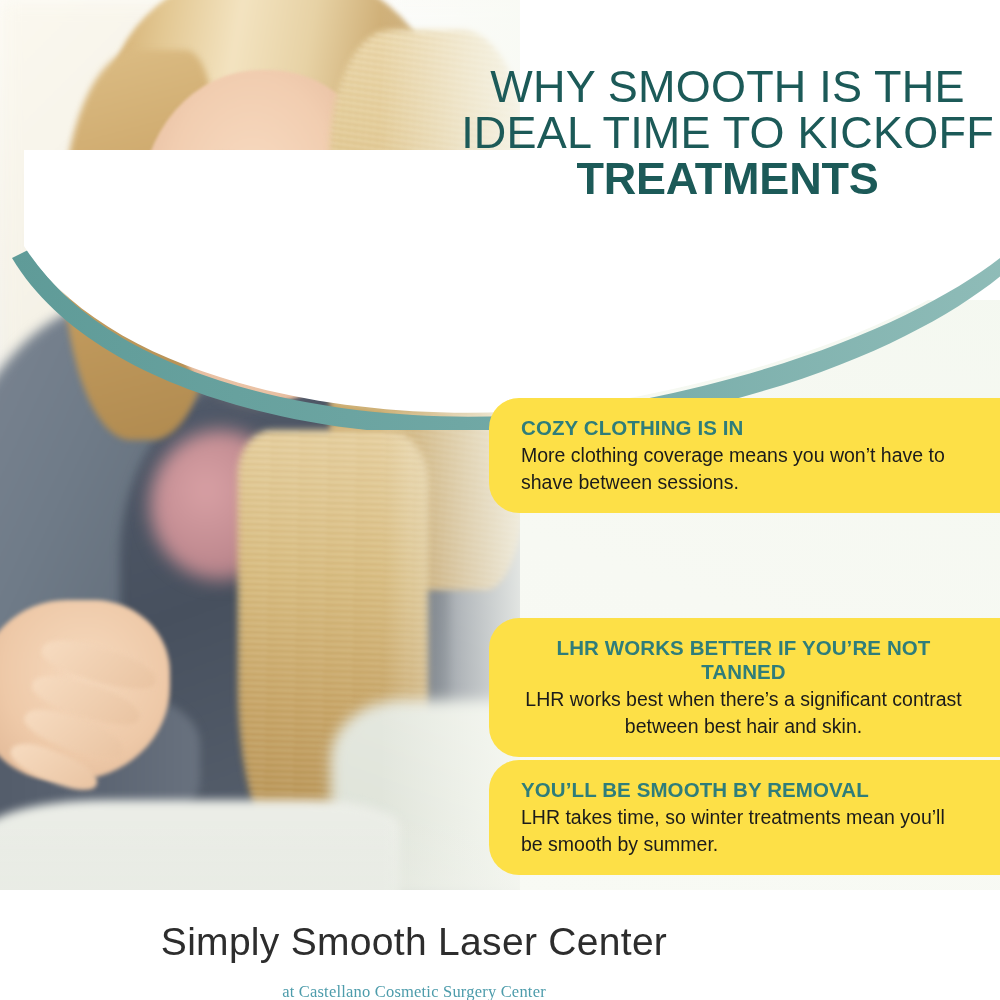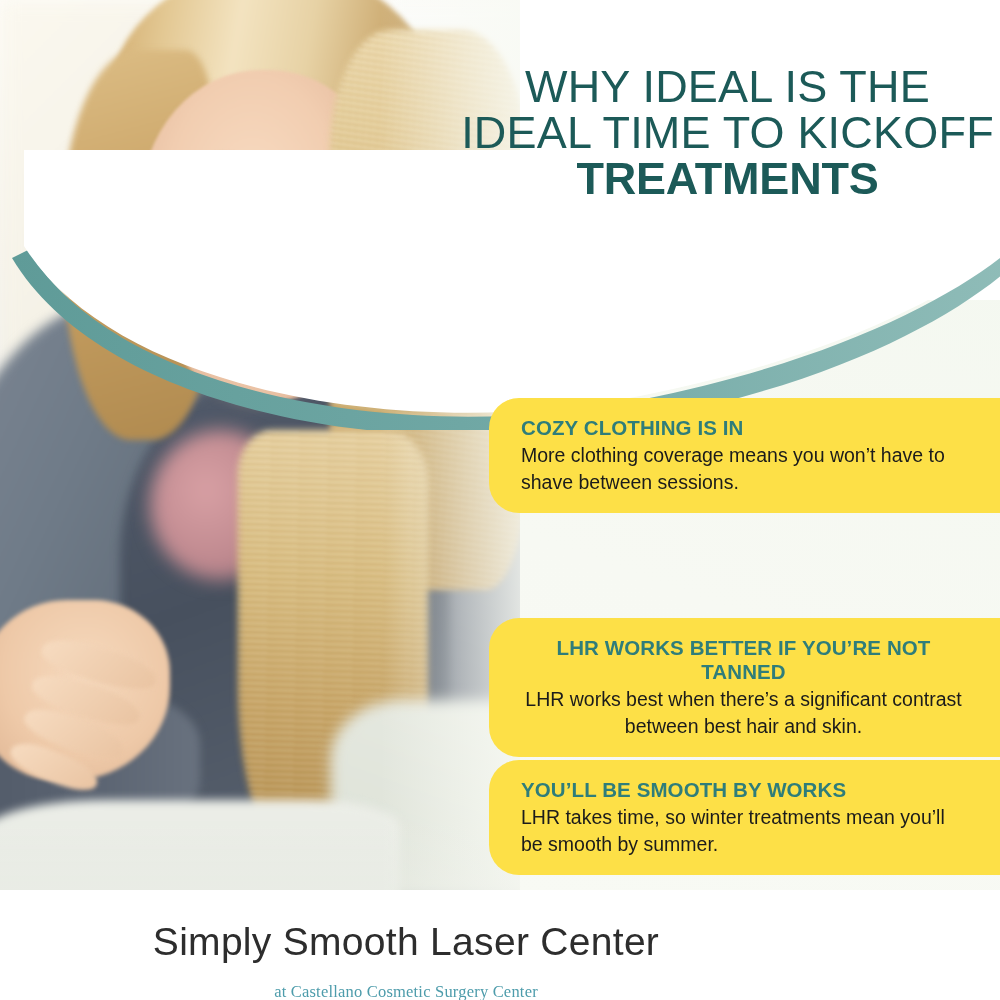--- a/index.html
+++ b/index.html
@@ -249,21 +249,21 @@
     line-height:1.36;margin:0;
   }
   #card-0{top:398px;}
   #card-1{top:508px;}
   #card-2{top:618px;text-align:center;}
   #card-3{top:760px;}
 
   
   .footer{
     position:absolute;left:0;top:890px;width:812px;height:110px;
-    background:#ffffff;text-align:center;
+    background:#ffffff;text-align:center;padding-left:8px;
   }
   .brand{
     margin-top:30px;
     font-family:"Liberation Sans", sans-serif;
     font-size:39px;font-weight:300;color:#2d2d2d;letter-spacing:.3px;
   }
   .tagline{
     margin-top:18px;
     font-family:"Liberation Serif", serif;
     font-size:16.5px;color:#4d9cab;letter-spacing:.2px;
@@ -331,35 +331,35 @@
     <g clip-path="url(#swclip)">
       <path d="M 28,250 C 120,400 420,445 640,400 C 830,362 950,300 1010,250
                L 1010,268 C 948,322 830,384 644,420
                C 416,464 108,418 12,258 Z" fill="url(#swgrad)"></path>
       <path d="M 24,246 C 118,396 420,441 640,396 C 832,358 952,296 1012,244
                L 1012,150 L 24,150 Z" fill="#ffffff"></path>
     </g>
   </svg>
 
   <div class="title-block">
-    <span class="title-light">WHY IDEAL IS THE</span>
+    <span class="title-light">WHY SMOOTH IS THE</span>
     <span class="title-light">IDEAL TIME TO KICKOFF</span>
     <span class="title-bold">TREATMENTS</span>
   </div>
 
   <div class="card" id="card-0">
     <p class="card-title">COZY CLOTHING IS IN</p>
     <p class="card-body">More clothing coverage means you won’t have to shave between sessions.</p>
   </div>
   <div class="card" id="card-2">
     <p class="card-title">LHR WORKS BETTER IF YOU’RE NOT TANNED</p>
     <p class="card-body">LHR works best when there’s a significant contrast between best hair and skin.</p>
   </div>
   <div class="card" id="card-3">
-    <p class="card-title">YOU’LL BE SMOOTH BY WORKS</p>
+    <p class="card-title">YOU’LL BE SMOOTH BY REMOVAL</p>
     <p class="card-body">LHR takes time, so winter treatments mean you’ll be smooth by summer.</p>
   </div>
 
   <div class="footer">
     <div class="brand">Simply Smooth Laser Center</div>
     <div class="tagline">at Castellano Cosmetic Surgery Center</div>
   </div>
 
 </div>
 

